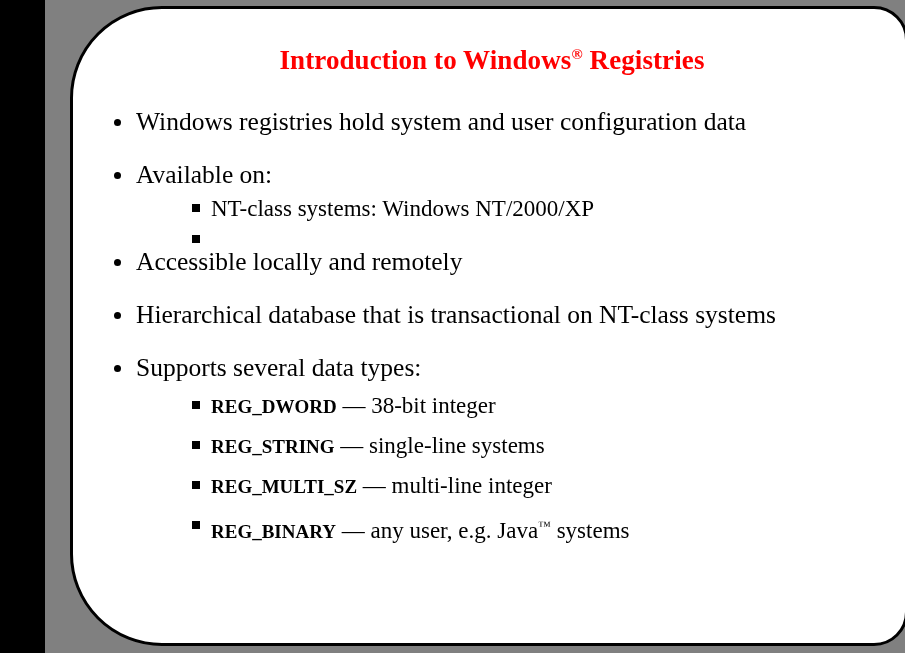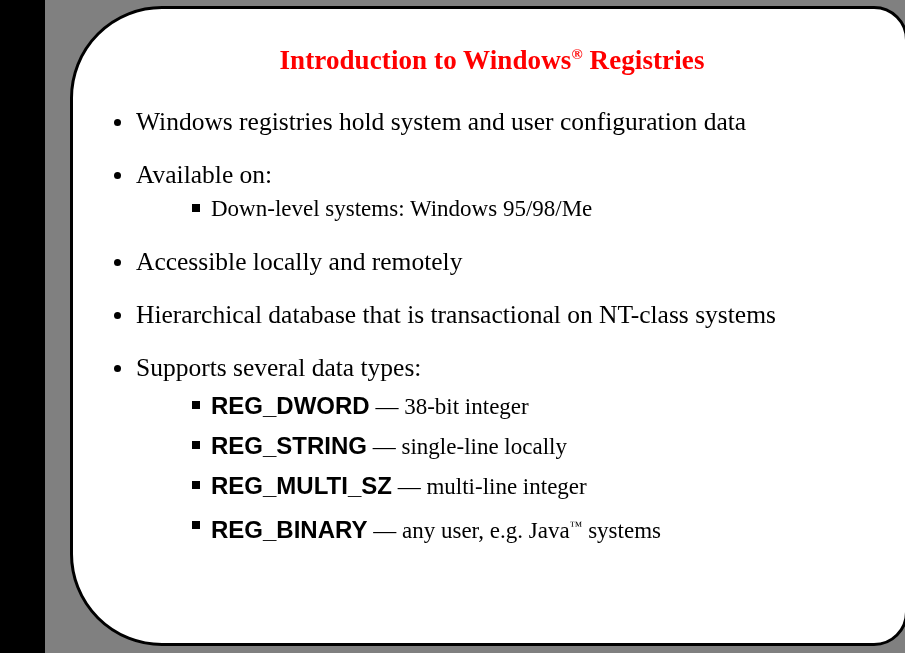--- a/index.html
+++ b/index.html
@@ -142,23 +142,23 @@
   .group-types { margin-top: 6px; }
   .group-types li.l2 {
     line-height: 39px;
     padding-left: 75px;
   }
   .group-types li.l2 > .sq {
     top: 15px;
   }
 
   .mono {
-    font-family: Liberation Sans, sans-serif;
+    font-family: Liberation Serif, serif;
     font-weight: bold;
-    font-size: 24px;
+    font-size: 19px;
     letter-spacing: 0px;
   }
   .desc {
     font-family: "Liberation Serif", "DejaVu Serif", serif;
     font-size: 23px;
   }
   .tm {
     font-size: 13px;
     vertical-align: 8px;
     font-family: "Liberation Serif", "DejaVu Serif", serif;
@@ -185,24 +185,24 @@
           <span class="dot"></span>
           <span class="l1text">Windows registries hold system and user configuration data</span>
         </li>
 
         <li class="l1">
           <span class="dot"></span>
           <span class="l1text">Available on:</span>
           <ul class="level2 group-tight">
             <li class="l2">
               <span class="sq"></span>
-            </li>
-            <li class="l2">
-              <span class="sq"></span>
-              <span>Down-level systems:  Windows 95/98/Me</span>
+              <span>NT-class systems: Windows NT/2000/XP</span>
+            </li>
+            <li class="l2">
+              <span class="sq"></span>
             </li>
           </ul>
         </li>
 
         <li class="l1">
           <span class="dot"></span>
           <span class="l1text">Accessible locally and remotely</span>
         </li>
 
         <li class="l1">
@@ -215,21 +215,21 @@
           <span class="l1text">Supports several data types:</span>
           <ul class="level2 group-types">
 
             <li class="l2">
               <span class="sq"></span>
               <span class="mono">REG_DWORD</span><span class="desc">&nbsp;</span><span class="desc">—</span><span class="desc">&nbsp;</span><span class="desc">38-bit integer</span>
             </li>
 
             <li class="l2">
               <span class="sq"></span>
-              <span class="mono">REG_STRING</span><span class="desc">&nbsp;</span><span class="desc">—</span><span class="desc">&nbsp;</span><span class="desc">single-line locally</span>
+              <span class="mono">REG_STRING</span><span class="desc">&nbsp;</span><span class="desc">—</span><span class="desc">&nbsp;</span><span class="desc">single-line systems</span>
             </li>
 
             <li class="l2">
               <span class="sq"></span>
               <span class="mono">REG_MULTI_SZ</span><span class="desc">&nbsp;</span><span class="desc">—</span><span class="desc">&nbsp;</span><span class="desc">multi-line integer</span>
             </li>
 
             <li class="l2">
               <span class="sq"></span>
               <span class="mono">REG_BINARY</span><span class="desc">&nbsp;</span><span class="desc">—</span><span class="desc">&nbsp;</span><span class="desc">any user, e.g. Java</span><span class="tm">™</span><span class="desc"> systems</span>

